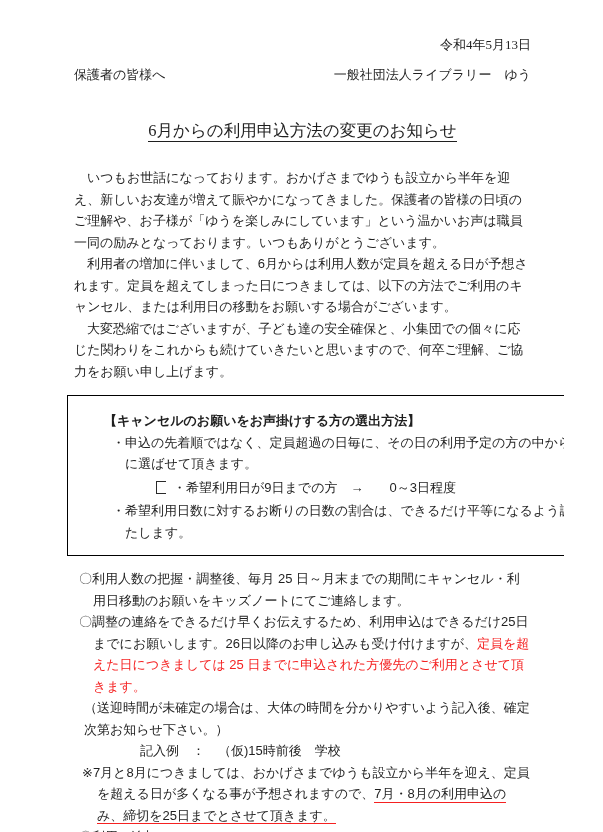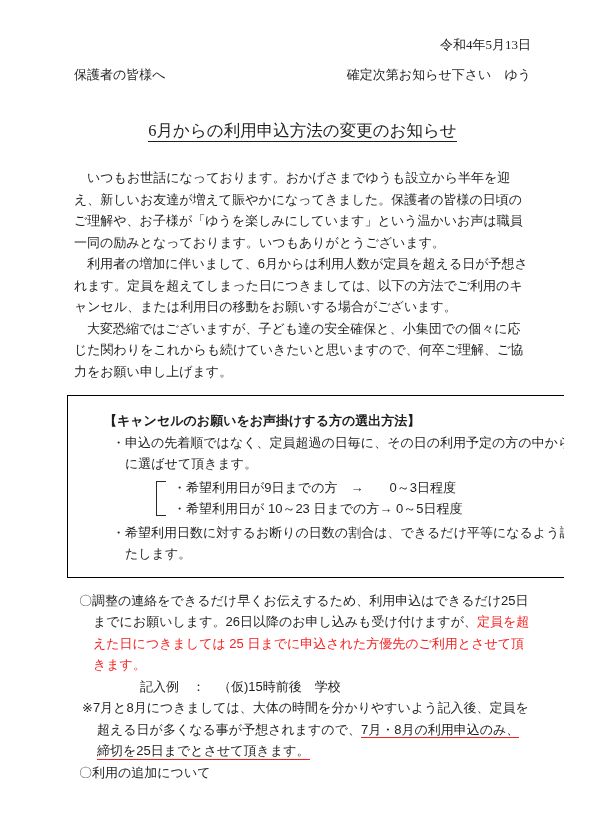--- a/index.html
+++ b/index.html
@@ -111,51 +111,52 @@
 </style>
 </head>
 <body>
 
 <div class="page">
 
   <div class="hdr-date serif">令和4年5月13日</div>
 
   <div class="hdr-row serif">
     <div>保護者の皆様へ</div>
-    <div>確定次第お知らせ下さい　ゆう</div>
+    <div>一般社団法人ライブラリー　ゆう</div>
   </div>
 
   <h1 class="doc-title serif">
     <span class="u">6月からの利用申込方法の変更のお知らせ</span>
   </h1>
 
   <div class="intro">
     <p class="para">　いつもお世話になっております。おかげさまでゆうも設立から半年を迎え、新しいお友達が増えて賑やかになってきました。保護者の皆様の日頃のご理解や、お子様が「ゆうを楽しみにしています」という温かいお声は職員一同の励みとなっております。いつもありがとうございます。</p>
     <p class="para">　利用者の増加に伴いまして、6月からは利用人数が定員を超える日が予想されます。定員を超えてしまった日につきましては、以下の方法でご利用のキャンセル、または利用日の移動をお願いする場合がございます。</p>
     <p class="para">　大変恐縮ではございますが、子ども達の安全確保と、小集団での個々に応じた関わりをこれからも続けていきたいと思いますので、何卒ご理解、ご協力をお願い申し上げます。</p>
   </div>
 
   <div class="box">
     <p class="box-heading">【キャンセルのお願いをお声掛けする方の選出方法】</p>
     <p class="box-bullet">・申込の先着順ではなく、定員超過の日毎に、その日の利用予定の方の中から公平に選ばせて頂きます。</p>
     <div class="range-row">
       <div class="bracket"></div>
       <div class="range-lines">
         <div>・希望利用日が9日までの方　→　　0～3日程度</div>
-        <div>・希望利用日が 10～23 日までの方→ 0～5日程度</div>
       </div>
     </div>
     <p class="box-bullet">・希望利用日数に対するお断りの日数の割合は、できるだけ平等になるよう調整いたします。</p>
   </div>
 
   <div class="list">
+    <p class="o-item">〇利用人数の把握・調整後、毎月 25 日～月末までの期間にキャンセル・利用日移動のお願いをキッズノートにてご連絡します。</p>
     <p class="o-item">
       <span>〇調整の連絡をできるだけ早くお伝えするため、利用申込はできるだけ25日までにお願いします。26日以降のお申し込みも受け付けますが、</span><span class="red">定員を超えた日につきましては 25 日までに申込された方優先のご利用とさせて頂きます。</span>
     </p>
+    <p class="paren-note">（送迎時間が未確定の場合は、大体の時間を分かりやすいよう記入後、確定次第お知らせ下さい。）</p>
     <p class="example">記入例　：　（仮)15時前後　学校</p>
     <p class="kome-item">
-      <span>※7月と8月につきましては、大体の時間を分かりやすいよう記入後、定員を超える日が多くなる事が予想されますので、</span><span class="red-underline">7月・8月の利用申込のみ、締切を25日までとさせて頂きます。</span>
+      <span>※7月と8月につきましては、おかげさまでゆうも設立から半年を迎え、定員を超える日が多くなる事が予想されますので、</span><span class="red-underline">7月・8月の利用申込のみ、締切を25日までとさせて頂きます。</span>
     </p>
     <p class="o-item">〇利用の追加について</p>
 
   </div>
 
 </div>
 
 </body></html>

